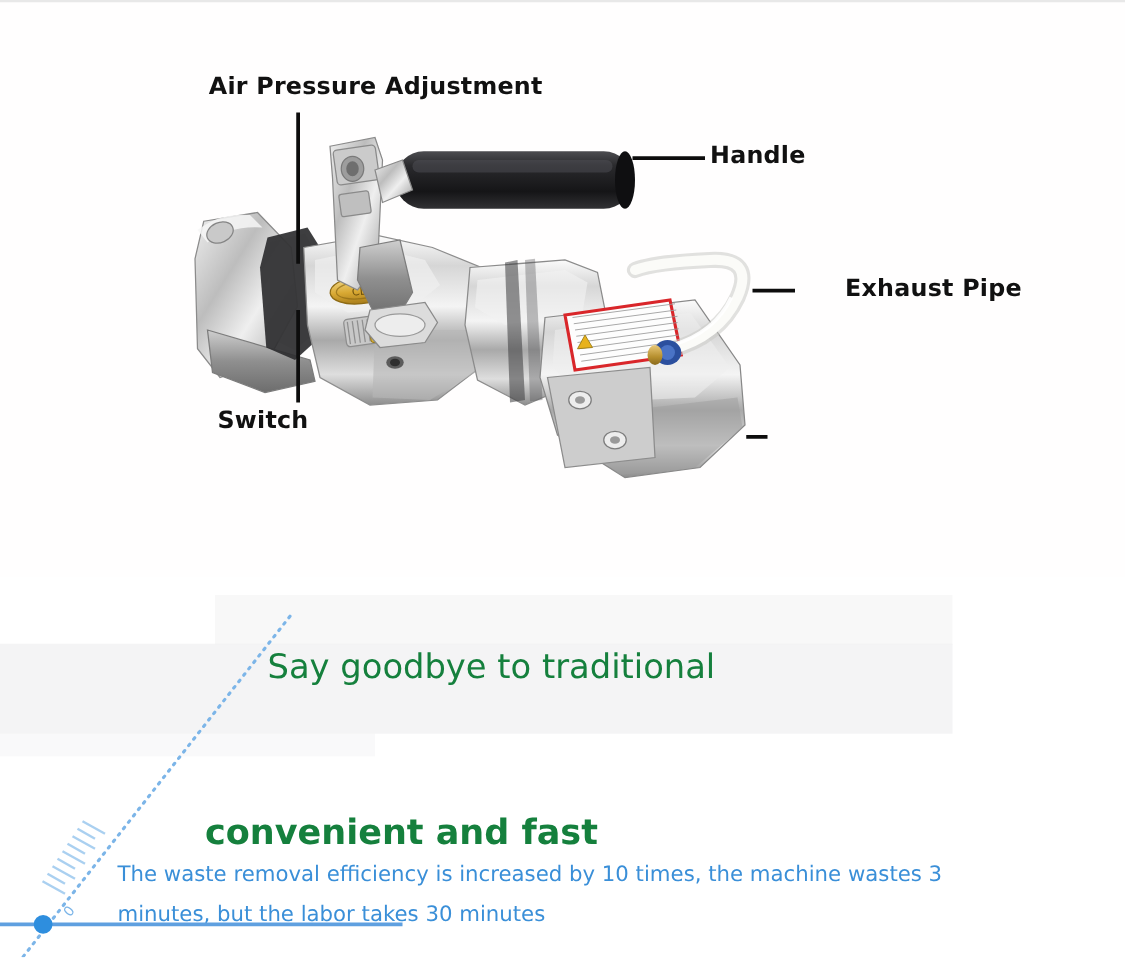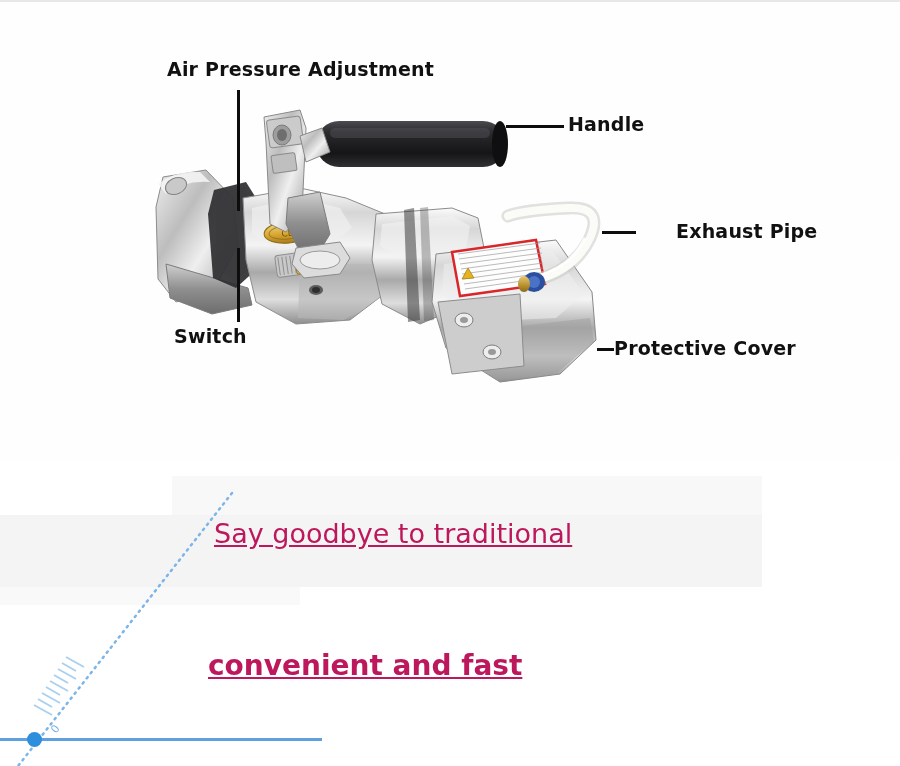--- a/index.html
+++ b/index.html
@@ -86,29 +86,28 @@
   .diagonal {
     position: absolute;
     left: 0; top: 0;
     width: 900px; height: 304px;
     pointer-events: none;
   }
 
   
   .headline {
     position: absolute;
-    color: #be185d;
+    color: #15803d;
     white-space: nowrap;
     font-family: "DejaVu Sans", "Liberation Sans", sans-serif;
-    text-decoration: underline;
   }
   .headline.l1 { left: 214px; top: 56px;  font-size: 27px; font-weight: 400; }
   .headline.l2 { left: 214px; top: 99px;  font-size: 27px; font-weight: 400; }
   .headline.l3 { left: 164px; top: 144px; font-size: 28px; font-weight: 700; }
-  .headline.l4 { left: 164px; top: 187px; font-size: 28px; font-weight: 700; margin-left: 44px; }
+  .headline.l4 { left: 164px; top: 187px; font-size: 28px; font-weight: 700; }
 
   
   .body-copy {
     position: absolute;
     left: 94px; top: 222px;
     width: 690px;
     color: #3a8fd8;
     font-size: 17px;
     line-height: 32px;
     font-family: "DejaVu Sans", "Liberation Sans", sans-serif;
@@ -298,21 +297,20 @@
     <div class="leader v-air"></div>
     <div class="leader v-switch"></div>
     <div class="leader h-handle"></div>
     <div class="leader h-exh"></div>
     <div class="leader h-cover"></div>
 
     <div class="callout c-air">Air Pressure Adjustment</div>
     <div class="callout c-handle">Handle</div>
     <div class="callout c-exhaust">Exhaust Pipe</div>
     <div class="callout c-switch">Switch</div>
-    <div class="callout c-cover">Protective Cover</div>
   </div>
 
   <div class="lower">
 
     <div class="grey-panel gp-upper"></div>
     <div class="grey-panel gp-main"></div>
     <div class="grey-panel gp-tail"></div>
 
     <svg class="diagonal" viewBox="0 0 900 304">
       <line x1="232" y1="31" x2="18" y2="304" stroke="#7cb5e8" stroke-width="2.5" stroke-dasharray="1.5 5" stroke-linecap="round"></line>
@@ -326,18 +324,19 @@
         <line x1="42" y1="231" x2="60" y2="241"></line>
         <line x1="38" y1="237" x2="52" y2="245"></line>
         <line x1="34" y1="243" x2="52" y2="253"></line>
       </g>
       <text x="56" y="272" font-size="11" fill="#7cb5e8" font-family="DejaVu Sans, sans-serif" transform="rotate(-52 56 272)">0</text>
     </svg>
 
     <div class="headline l1">Say goodbye to traditional</div>
     <div class="headline l4">convenient and fast</div>
 
+    <div class="body-copy">The waste removal efficiency is increased by 10 times, the machine wastes 3 minutes, but the labor takes 30 minutes</div>
 
     <div class="baseline"></div>
     <div class="marker-dot"></div>
   </div>
 
 </div>
 
 </body></html>

